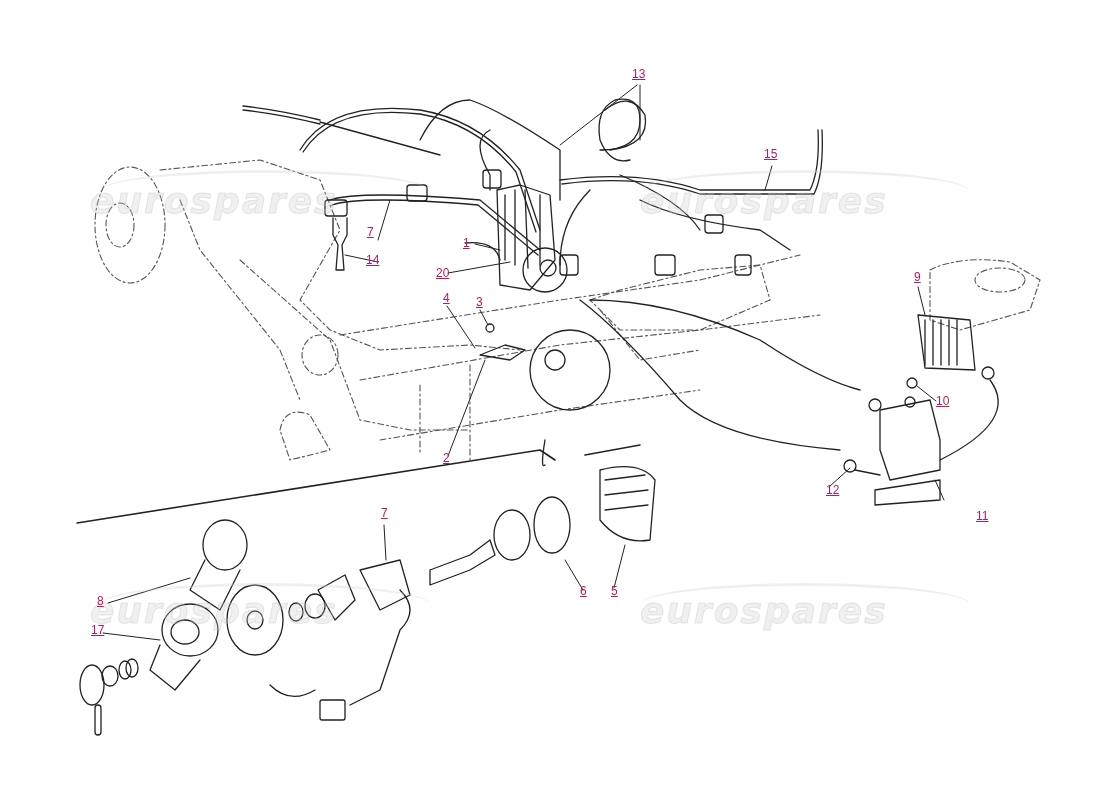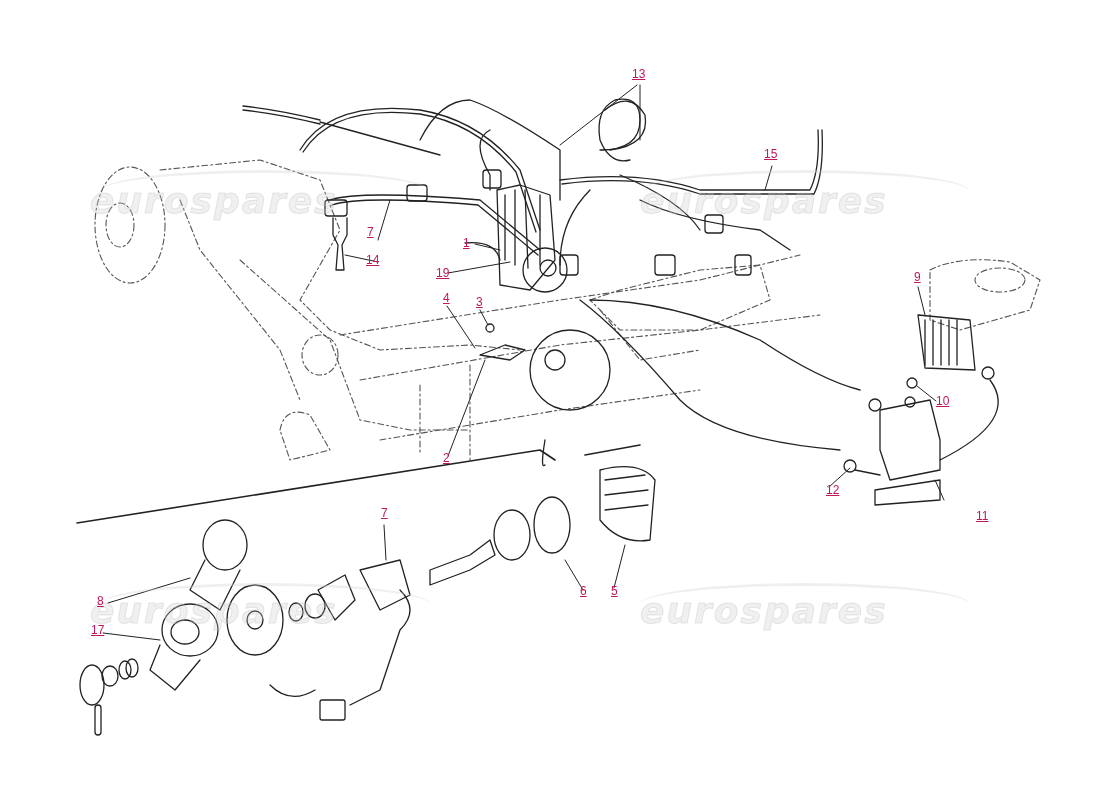--- a/index.html
+++ b/index.html
@@ -169,14 +169,14 @@
     <div class="label" style="left: 97px; top: 595px;">8</div>
     <div class="label" style="left: 914px; top: 271px;">9</div>
     <div class="label" style="left: 936px; top: 395px;">10</div>
     <div class="label" style="left: 976px; top: 497px; margin-top: 13px;">11</div>
     <div class="label" style="left: 826px; top: 484px; text-align: center;">12</div>
     <div class="label" style="left: 632px; top: 68px;">13</div>
     <div class="label" style="left: 366px; top: 254px;">14</div>
     <div class="label" style="left: 764px; top: 148px;">15</div>
     <div class="label" style="left: 91px; top: 624px;">17</div>
     <div class="label" style="left: 367px; top: 226px;">7</div>
-    <div class="label" style="left: 436px; top: 267px;">19</div>
+    <div class="label" style="left: 436px; top: 267px;">20</div>
   </div>
 
 </body></html>

